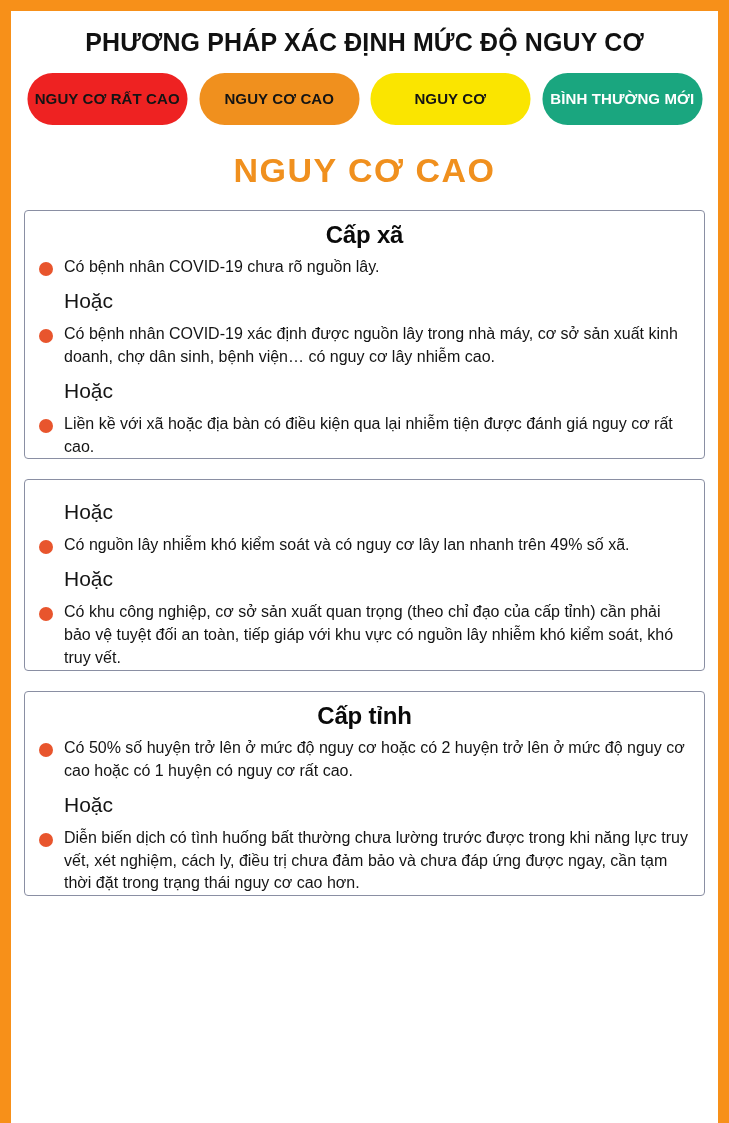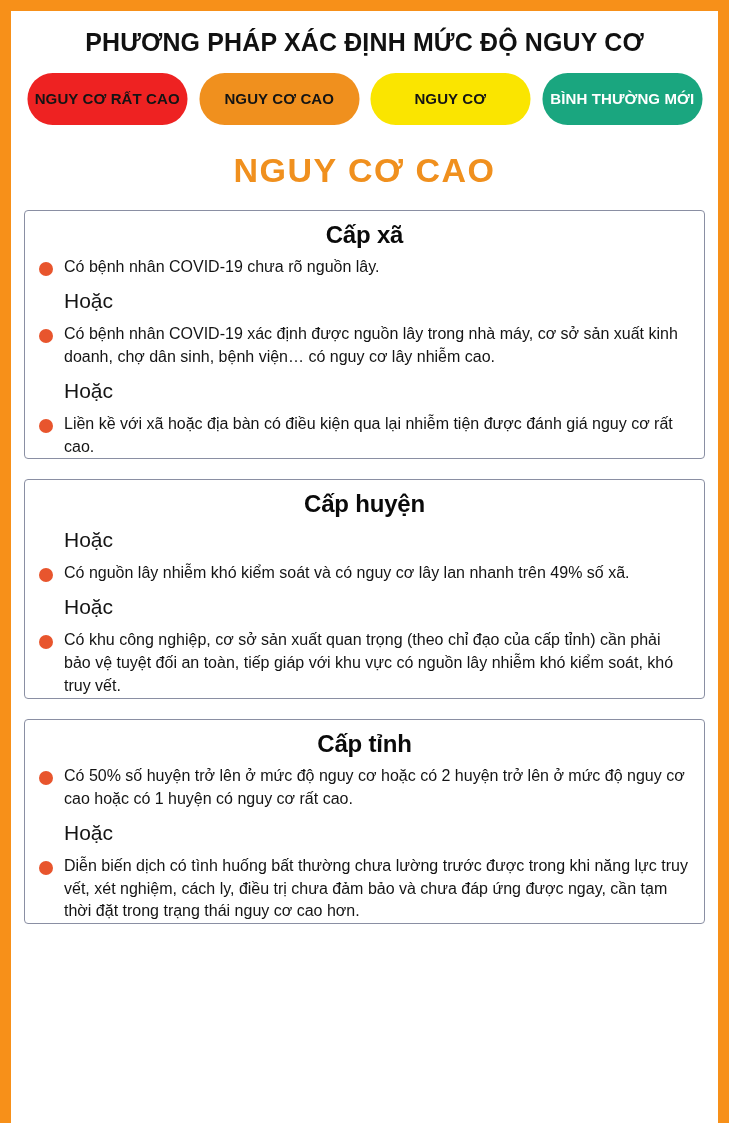--- a/index.html
+++ b/index.html
@@ -182,21 +182,20 @@
             <span class="dot" style="background: rgb(232, 85, 45);"></span>
             <span class="bullet-text">Có bệnh nhân COVID-19  xác định được nguồn lây trong nhà máy, cơ sở sản xuất kinh doanh, chợ dân sinh, bệnh viện… có nguy cơ lây nhiễm cao.</span>
           </div>
           <div class="or-line">Hoặc</div>
           <div class="bullet-item">
             <span class="dot" style="background: rgb(232, 85, 45);"></span>
             <span class="bullet-text">Liền kề với xã hoặc địa bàn có điều kiện qua lại nhiễm tiện được đánh giá nguy cơ rất cao.</span>
           </div>
         </div>
         <div class="card">
-          <div class="card-title">Cấp huyện</div>
           <div class="or-line">Hoặc</div>
           <div class="bullet-item">
             <span class="dot" style="background: rgb(232, 85, 45);"></span>
             <span class="bullet-text">Có nguồn lây nhiễm khó kiểm soát và có nguy cơ lây lan nhanh trên 49% số xã.</span>
           </div>
           <div class="or-line">Hoặc</div>
           <div class="bullet-item">
             <span class="dot" style="background: rgb(232, 85, 45);"></span>
             <span class="bullet-text">Có khu công nghiệp, cơ sở sản xuất quan trọng (theo chỉ đạo của cấp tỉnh) cần phải bảo vệ tuyệt đối an toàn, tiếp giáp với khu vực có nguồn lây nhiễm khó kiểm soát, khó truy vết.</span>
           </div>

